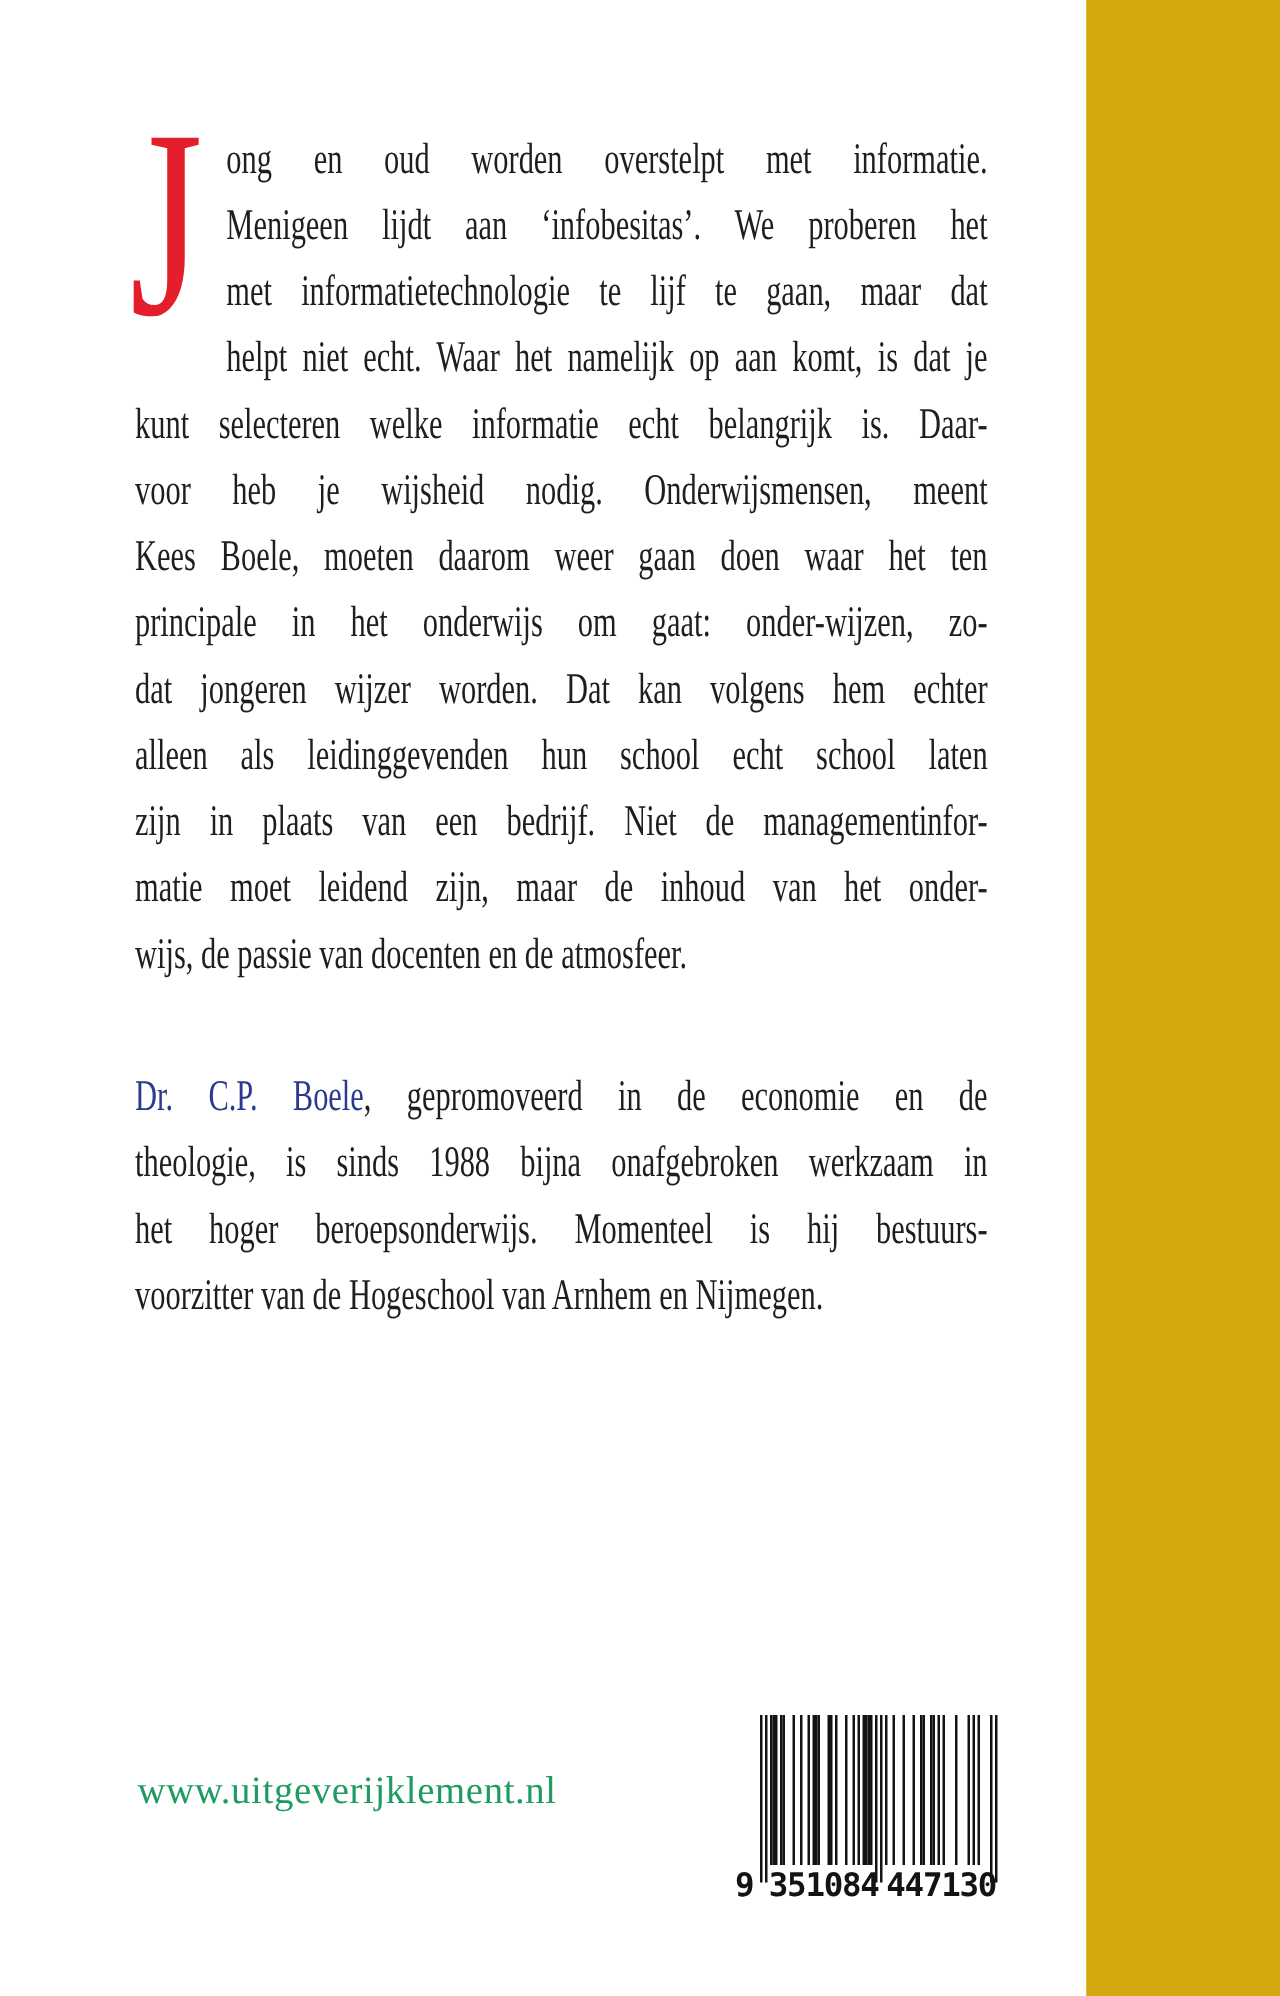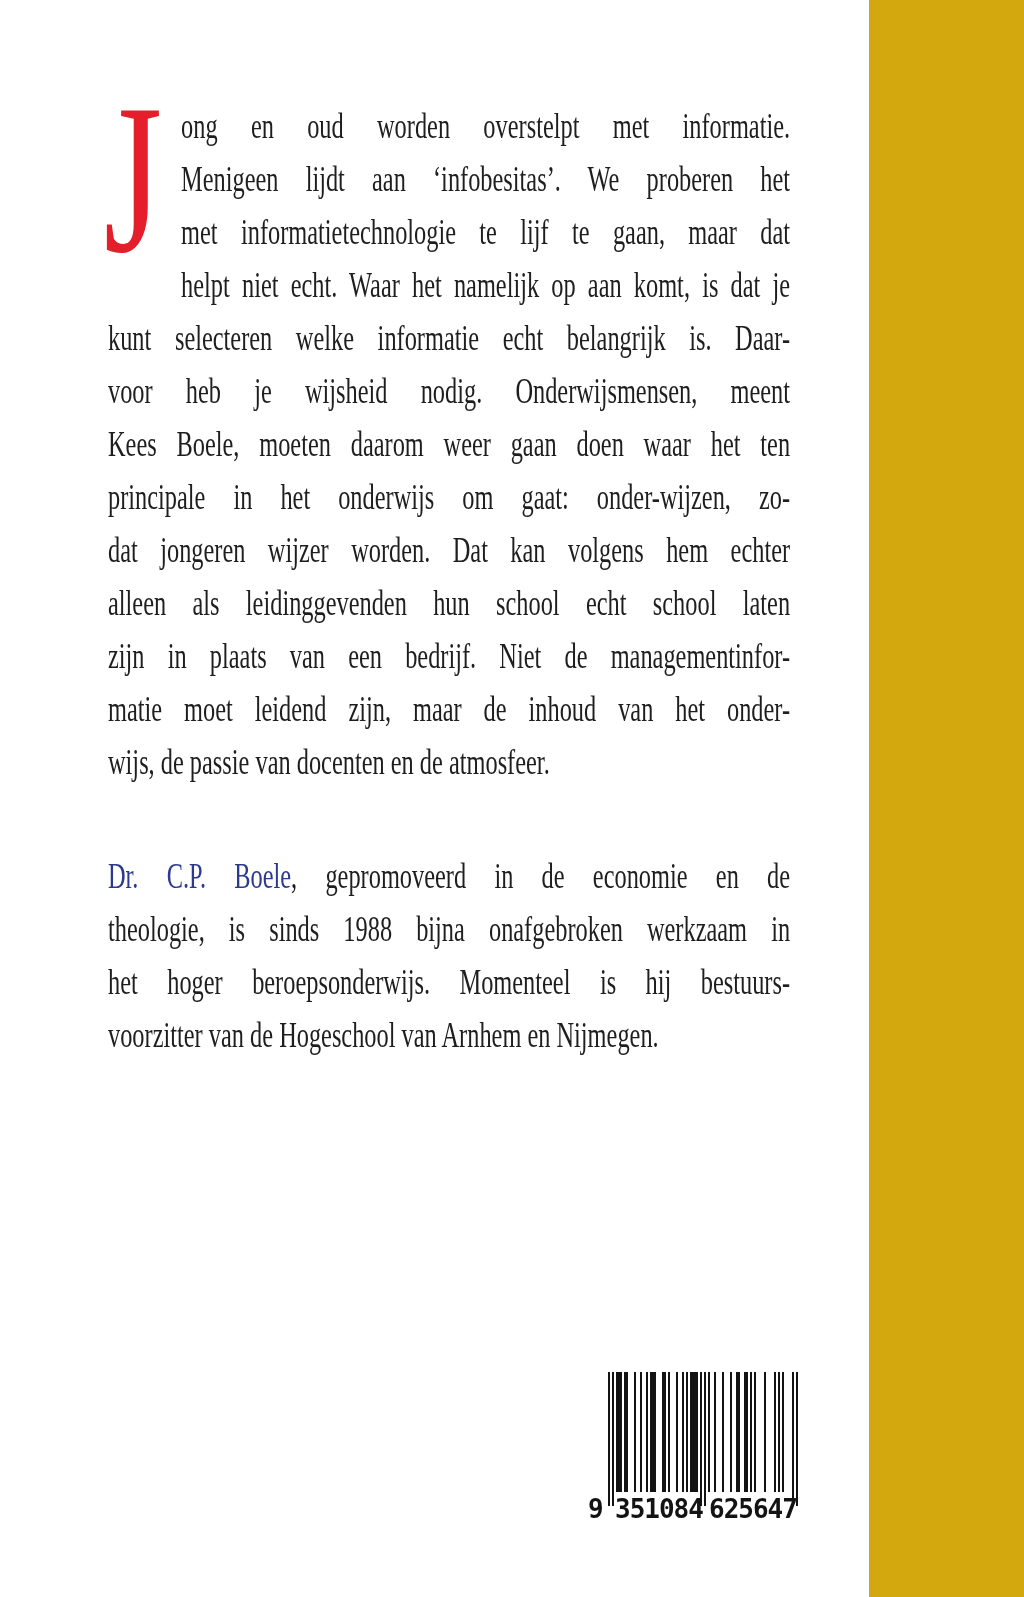--- a/index.html
+++ b/index.html
@@ -73,20 +73,21 @@
     <div class="jl-last">wijs, de passie van docenten en de atmosfeer.</div>
   </div>
 
   <div class="bio">
     <div class="jl"><span class="author-name">Dr. C.P. Boele</span><span>, gepromoveerd in de economie en de</span></div>
     <div class="jl">theologie, is sinds 1988 bijna onafgebroken werkzaam in</div>
     <div class="jl">het hoger beroepsonderwijs. Momenteel is hij bestuurs-</div>
     <div class="jl-last">voorzitter van de Hogeschool van Arnhem en Nijmegen.</div>
   </div>
 
+  <div class="website">www.uitgeverijklement.nl</div>
 
   <div class="barcode">
     <svg width="214" height="136" viewBox="0 0 214 136">
         <rect x="20" y="0" width="2" height="134"></rect>
         <rect x="24" y="0" width="2" height="134"></rect>
         <rect x="28" y="0" width="2" height="120"></rect>
         <rect x="30" y="0" width="2" height="120"></rect>
         <rect x="32" y="0" width="2" height="120"></rect>
         <rect x="36" y="0" width="2" height="120"></rect>
         <rect x="38" y="0" width="2" height="120"></rect>
@@ -120,16 +121,16 @@
         <rect x="166" y="0" width="2" height="120"></rect>
         <rect x="176" y="0" width="2" height="120"></rect>
         <rect x="186" y="0" width="2" height="120"></rect>
         <rect x="190" y="0" width="2" height="120"></rect>
         <rect x="194" y="0" width="2" height="120"></rect>
         <rect x="204" y="0" width="2" height="134"></rect>
         <rect x="208" y="0" width="2" height="134"></rect>
       </svg>
     <span class="bc-digits bc-prefix">9</span>
     <span class="bc-digits bc-left">351084</span>
-    <span class="bc-digits bc-right">625647</span>
+    <span class="bc-digits bc-right">447130</span>
   </div>
 
 </div>
 
 </body></html>

